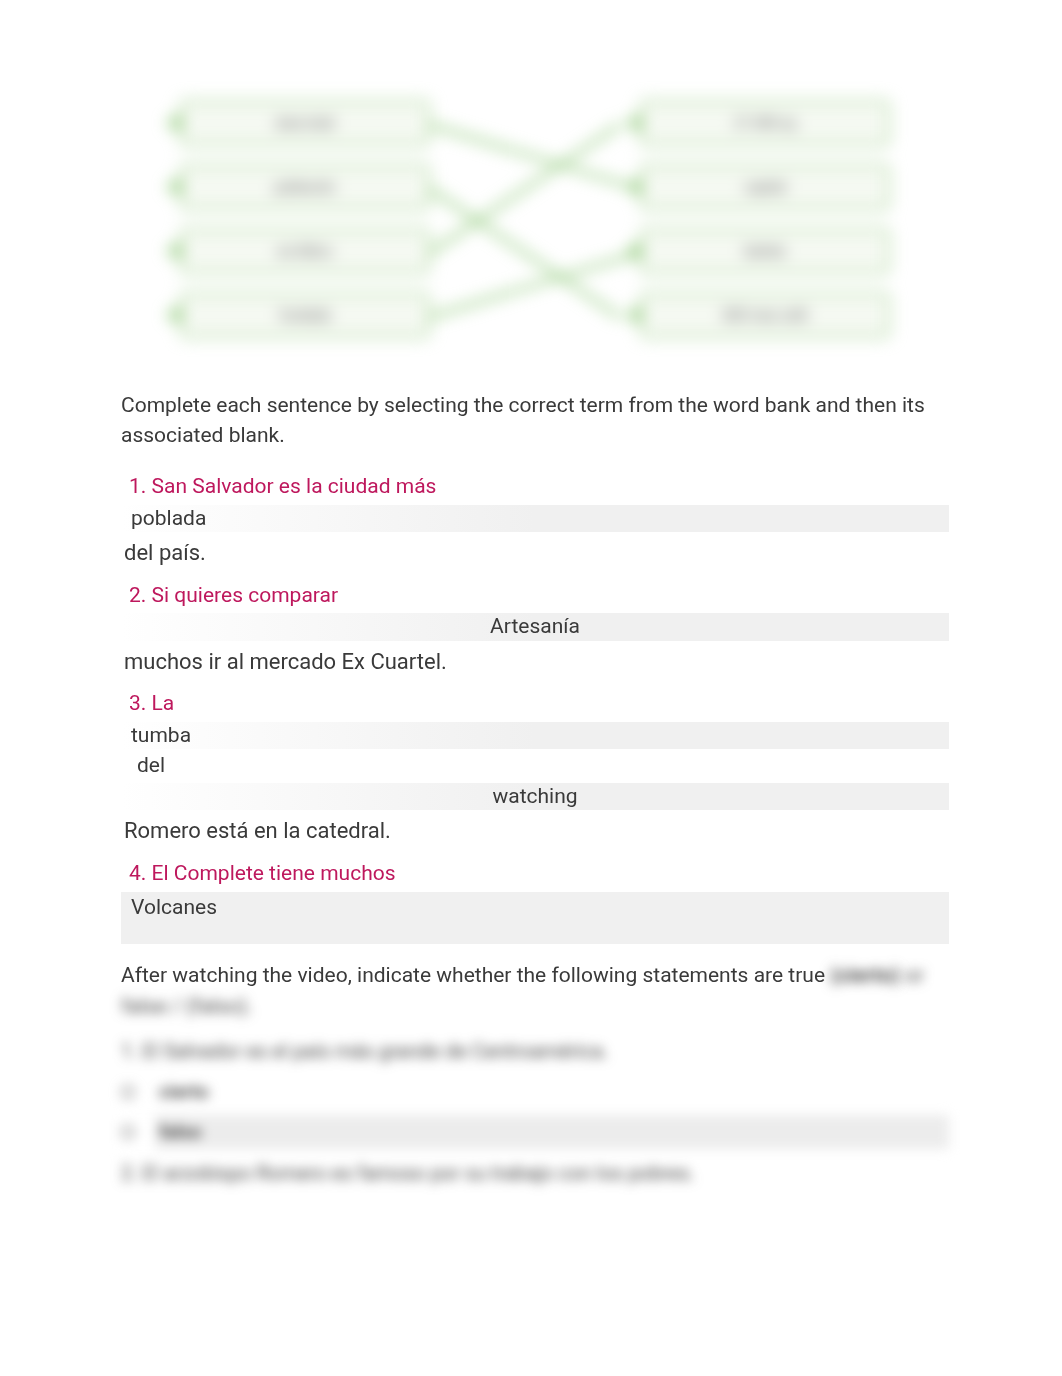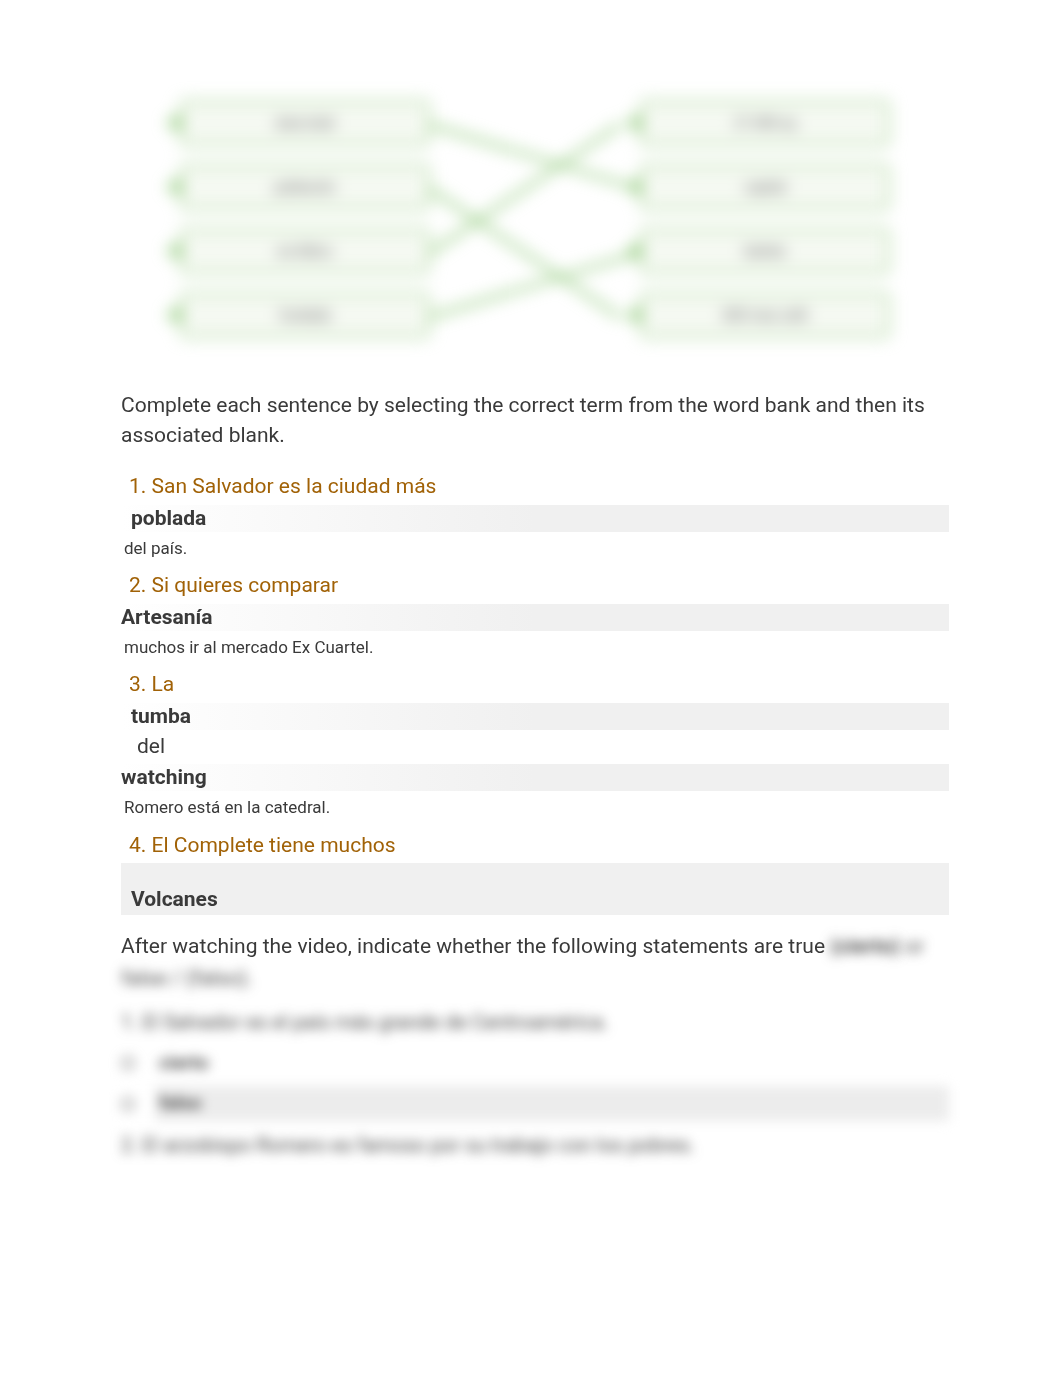--- a/index.html
+++ b/index.html
@@ -73,42 +73,42 @@
   .instructions {
     font-size: 21px;
     line-height: 1.45;
     color: #3a3a3a;
     margin: 20px 0 18px 0;
   }
   .sentence-block { margin-bottom: 4px; }
   .line {
     font-size: 21px;
     line-height: 1.7;
-    color: #a16207;
+    color: #be185d;
   }
   .num { margin-left: 8px; }
   .answer-row {
     font-size: 21px;
-    font-weight: 700;
+    font-weight: 400;
     color: #3a3a3a;
     background: linear-gradient(to right, #ffffff 0%, #f0f0f0 50%, #f0f0f0 100%);
     padding: 0 0 0 10px;
     margin: 0;
     line-height: 1.3;
   }
-  .answer-row.no-indent { padding-left: 0; }
+  .answer-row.no-indent { padding-left: 0; text-align: center; }
   .answer-row.double {
     background: #f0f0f0;
     padding: 2px 0 2px 10px;
     margin-bottom: 10px;
     height: 52px;
     display: flex;
-    align-items: flex-end;
-  }
-  .trail { font-size: 17px; line-height: 1.9; margin-left: 3px; }
+    align-items: flex-start;
+  }
+  .trail { font-size: 22px; line-height: 1.9; margin-left: 3px; }
   .indent-del { font-size: 21px; margin-left: 16px; line-height: 1.6; }
   .section2 {
     margin-top: 16px;
     font-size: 21px;
     line-height: 1.5;
     color: #3a3a3a;
   }
   .blur-inline {
     filter: blur(6px);
     display: inline;

